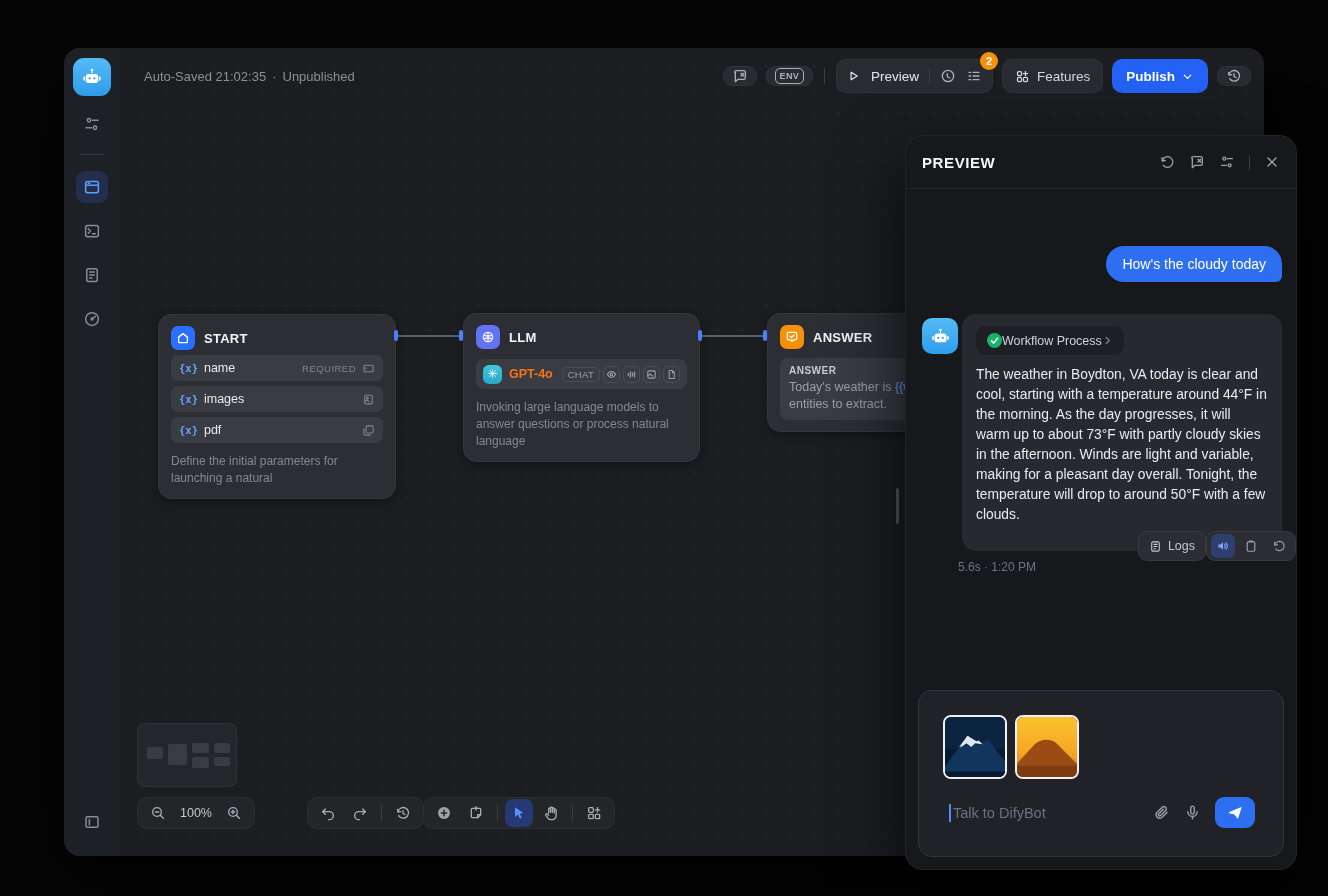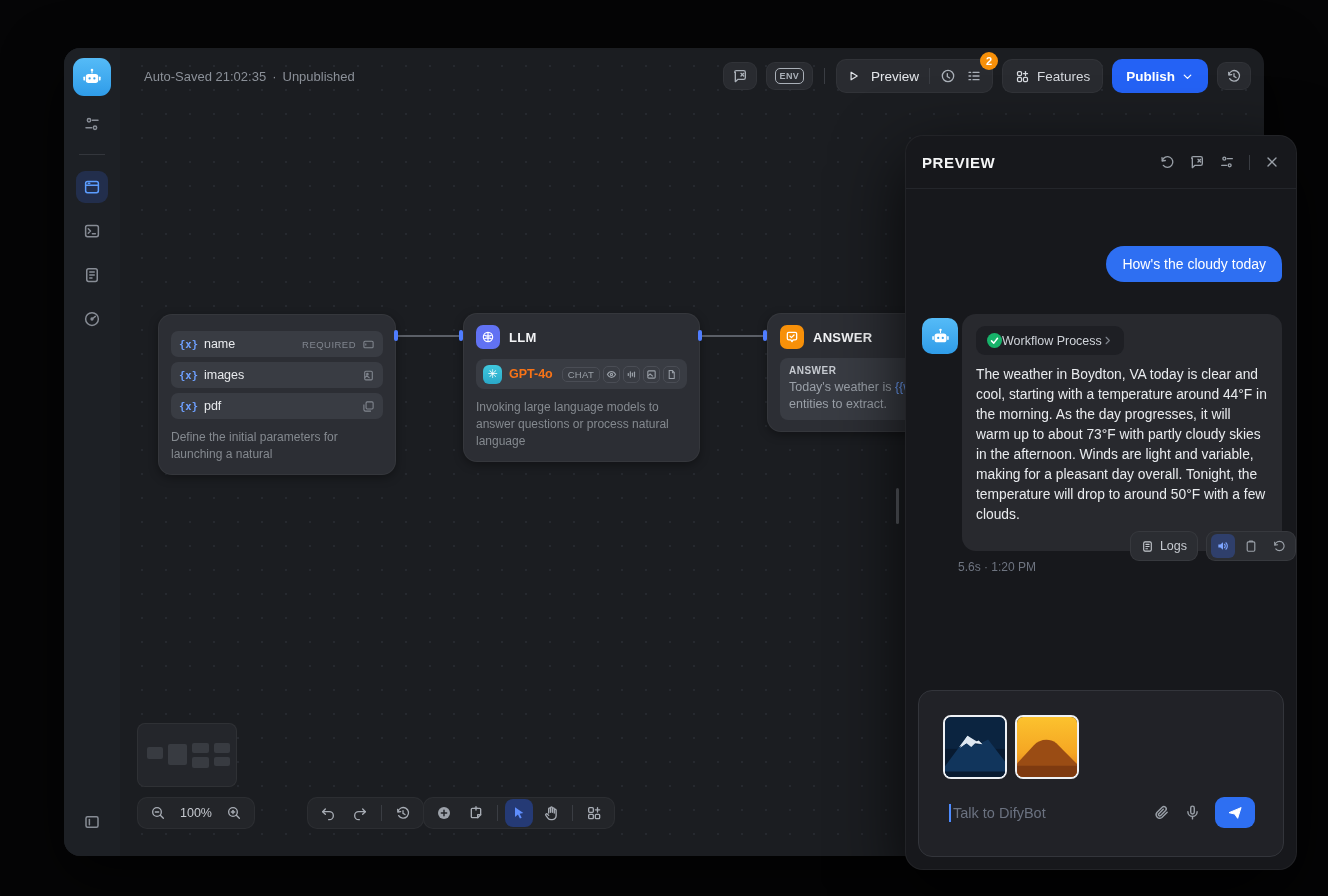--- a/index.html
+++ b/index.html
@@ -26,21 +26,21 @@
   .rail-ic svg { width:18px; height:18px; }
   .rail-divider { width:26px; height:1px; background:#33363c; margin-top:14px; }
   .rail-ic.active { background:rgba(60,110,255,.18); color:#5c9dff; margin-top:16px; }
   .rail-bottom { margin-top:auto; margin-bottom:18px; }
 
   
   .hdr { position:absolute; left:56px; top:0; right:0; height:56px; display:flex;
     align-items:center; padding:0 13px 0 24px; z-index:6; }
   .save-info { font-size:13px; color:#8b9098; display:flex; gap:6px; }
   .hdr-right { margin-left:auto; display:flex; align-items:center; gap:9px; }
-  .hbtn { height:28px; min-width:32px; background:#292b30; border:1px solid rgba(255,255,255,.04);
+  .hbtn { height:20px; min-width:32px; background:#292b30; border:1px solid rgba(255,255,255,.04);
     border-radius:9px; display:flex; align-items:center; justify-content:center; color:#aab0b8;
     padding:0 8px; cursor:pointer; font-size:13px; }
   .hbtn svg { width:16px; height:16px; }
   .hdr-sep { width:1px; height:16px; background:#3a3d43; margin:0 2px; }
   .run-group { position:relative; height:34px; background:#292b30; border:1px solid rgba(255,255,255,.04);
     border-radius:10px; display:flex; align-items:center; padding:0 10px; gap:10px; }
   .run-group .lbl { color:#e3e6ea; font-size:13.5px; }
   .rg-sep { width:1px; height:16px; background:#3a3d43; }
   .rg-ic { color:#aab0b8; display:flex; cursor:pointer; }
   .rg-ic svg { width:16px; height:16px; }
@@ -125,21 +125,21 @@
   .bot-card { margin-left:40px; background:#28292e; border-radius:14px; padding:12px 14px 26px; }
   .wf-pill { display:inline-flex; align-items:center; gap:0; background:#1e1f24;
     border-radius:9px; padding:7px 11px; cursor:pointer; }
   .wf-check { width:15px; height:15px; border-radius:50%; background:#17b26a; color:#fff;
     display:flex; align-items:center; justify-content:center; }
   .wf-check svg { width:9px; height:9px; }
   .wf-label { font-size:12.5px; color:#cfd3d9; }
   .wf-chev { color:#7d828b; display:flex; }
   .wf-chev svg { width:11px; height:11px; }
   .bot-text { margin-top:10px; font-size:13.8px; line-height:20px; color:#e9ebee; }
-  .msg-actions { position:absolute; right:0; top:342px; display:flex; align-items:center; gap:8px; }
+  .msg-actions { position:absolute; right:0; top:342px; display:flex; align-items:center; gap:0; }
   .logs-btn { height:30px; background:#2b2d32; border:1px solid rgba(255,255,255,.06);
     border-radius:9px; display:flex; align-items:center; gap:6px; padding:0 10px;
     color:#c6cad0; font-size:12.5px; cursor:pointer; }
   .logs-btn svg { width:13px; height:13px; }
   .ops-pill { height:30px; background:#2b2d32; border:1px solid rgba(255,255,255,.06);
     border-radius:9px; display:flex; align-items:center; gap:4px; padding:0 4px; }
   .op-ic { width:24px; height:24px; border-radius:6px; display:flex; align-items:center;
     justify-content:center; color:#9aa0a8; cursor:pointer; }
   .op-ic svg { width:14px; height:14px; }
   .op-ic.speaking { background:rgba(59,113,255,.28); color:#7da4ff; }
@@ -297,20 +297,28 @@
     </div>
 
     <div class="edge" style="left:334px; top:287px; width:65px;"></div>
     <div class="edge" style="left:638px; top:287px; width:65px;"></div>
     <div class="port" style="left:330px; top:282px;"></div>
     <div class="port" style="left:395px; top:282px;"></div>
     <div class="port" style="left:634px; top:282px;"></div>
     <div class="port" style="left:699px; top:282px;"></div>
 
     <div class="node" style="left:94px; top:266px; width:238px;">
+      <div class="node-head">
+        <div class="node-ic" style="background:#2970ff;">
+          <svg viewBox="0 0 24 24" fill="none" stroke="#fff" stroke-width="2.2" stroke-linejoin="round">
+              <path d="M4.5 10.5 12 4.5l7.5 6v8a1.5 1.5 0 0 1-1.5 1.5H6a1.5 1.5 0 0 1-1.5-1.5z"></path>
+            </svg>
+        </div>
+        <span class="node-title">START</span>
+      </div>
       <div class="field-row">
         <span class="vx">{x}</span>
         <span class="fname">name</span>
         <span class="fright">
           <span class="req">REQUIRED</span>
           <svg viewBox="0 0 24 24" fill="none" stroke="currentColor" stroke-width="2">
               <rect x="3.5" y="6" width="17" height="12" rx="2"></rect>
               <line x1="7" y1="10" x2="7" y2="14"></line>
             </svg>
         </span>

